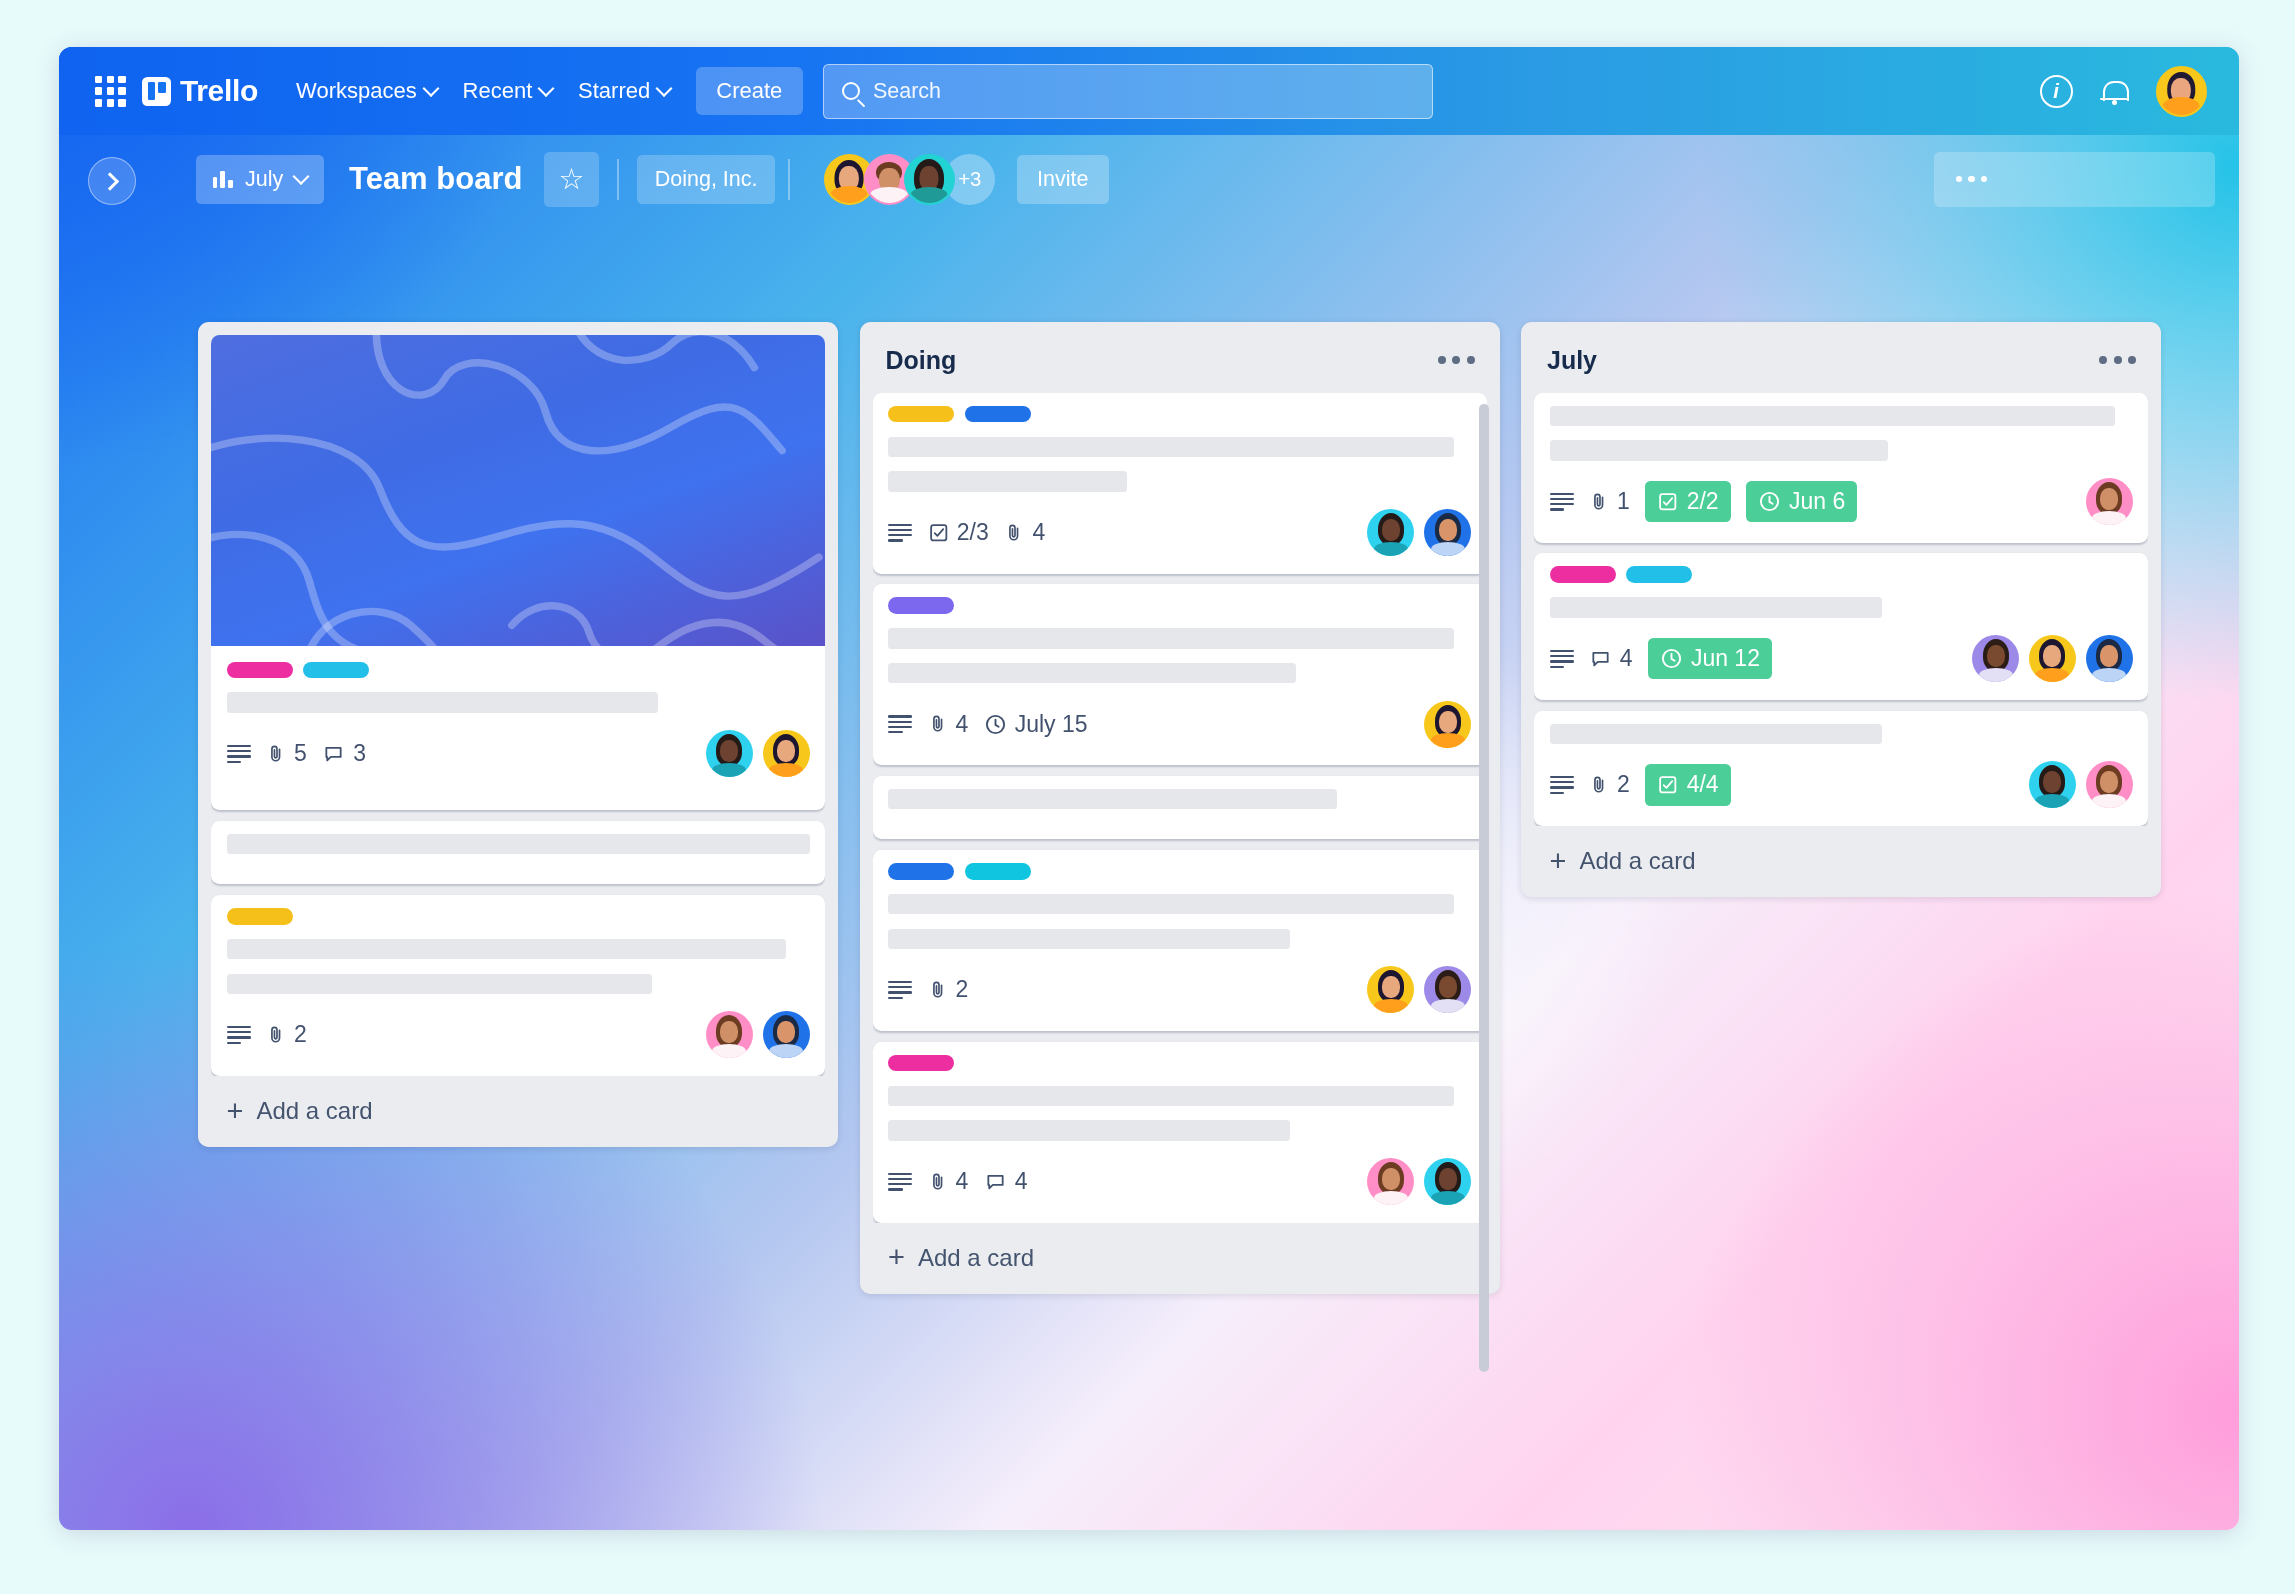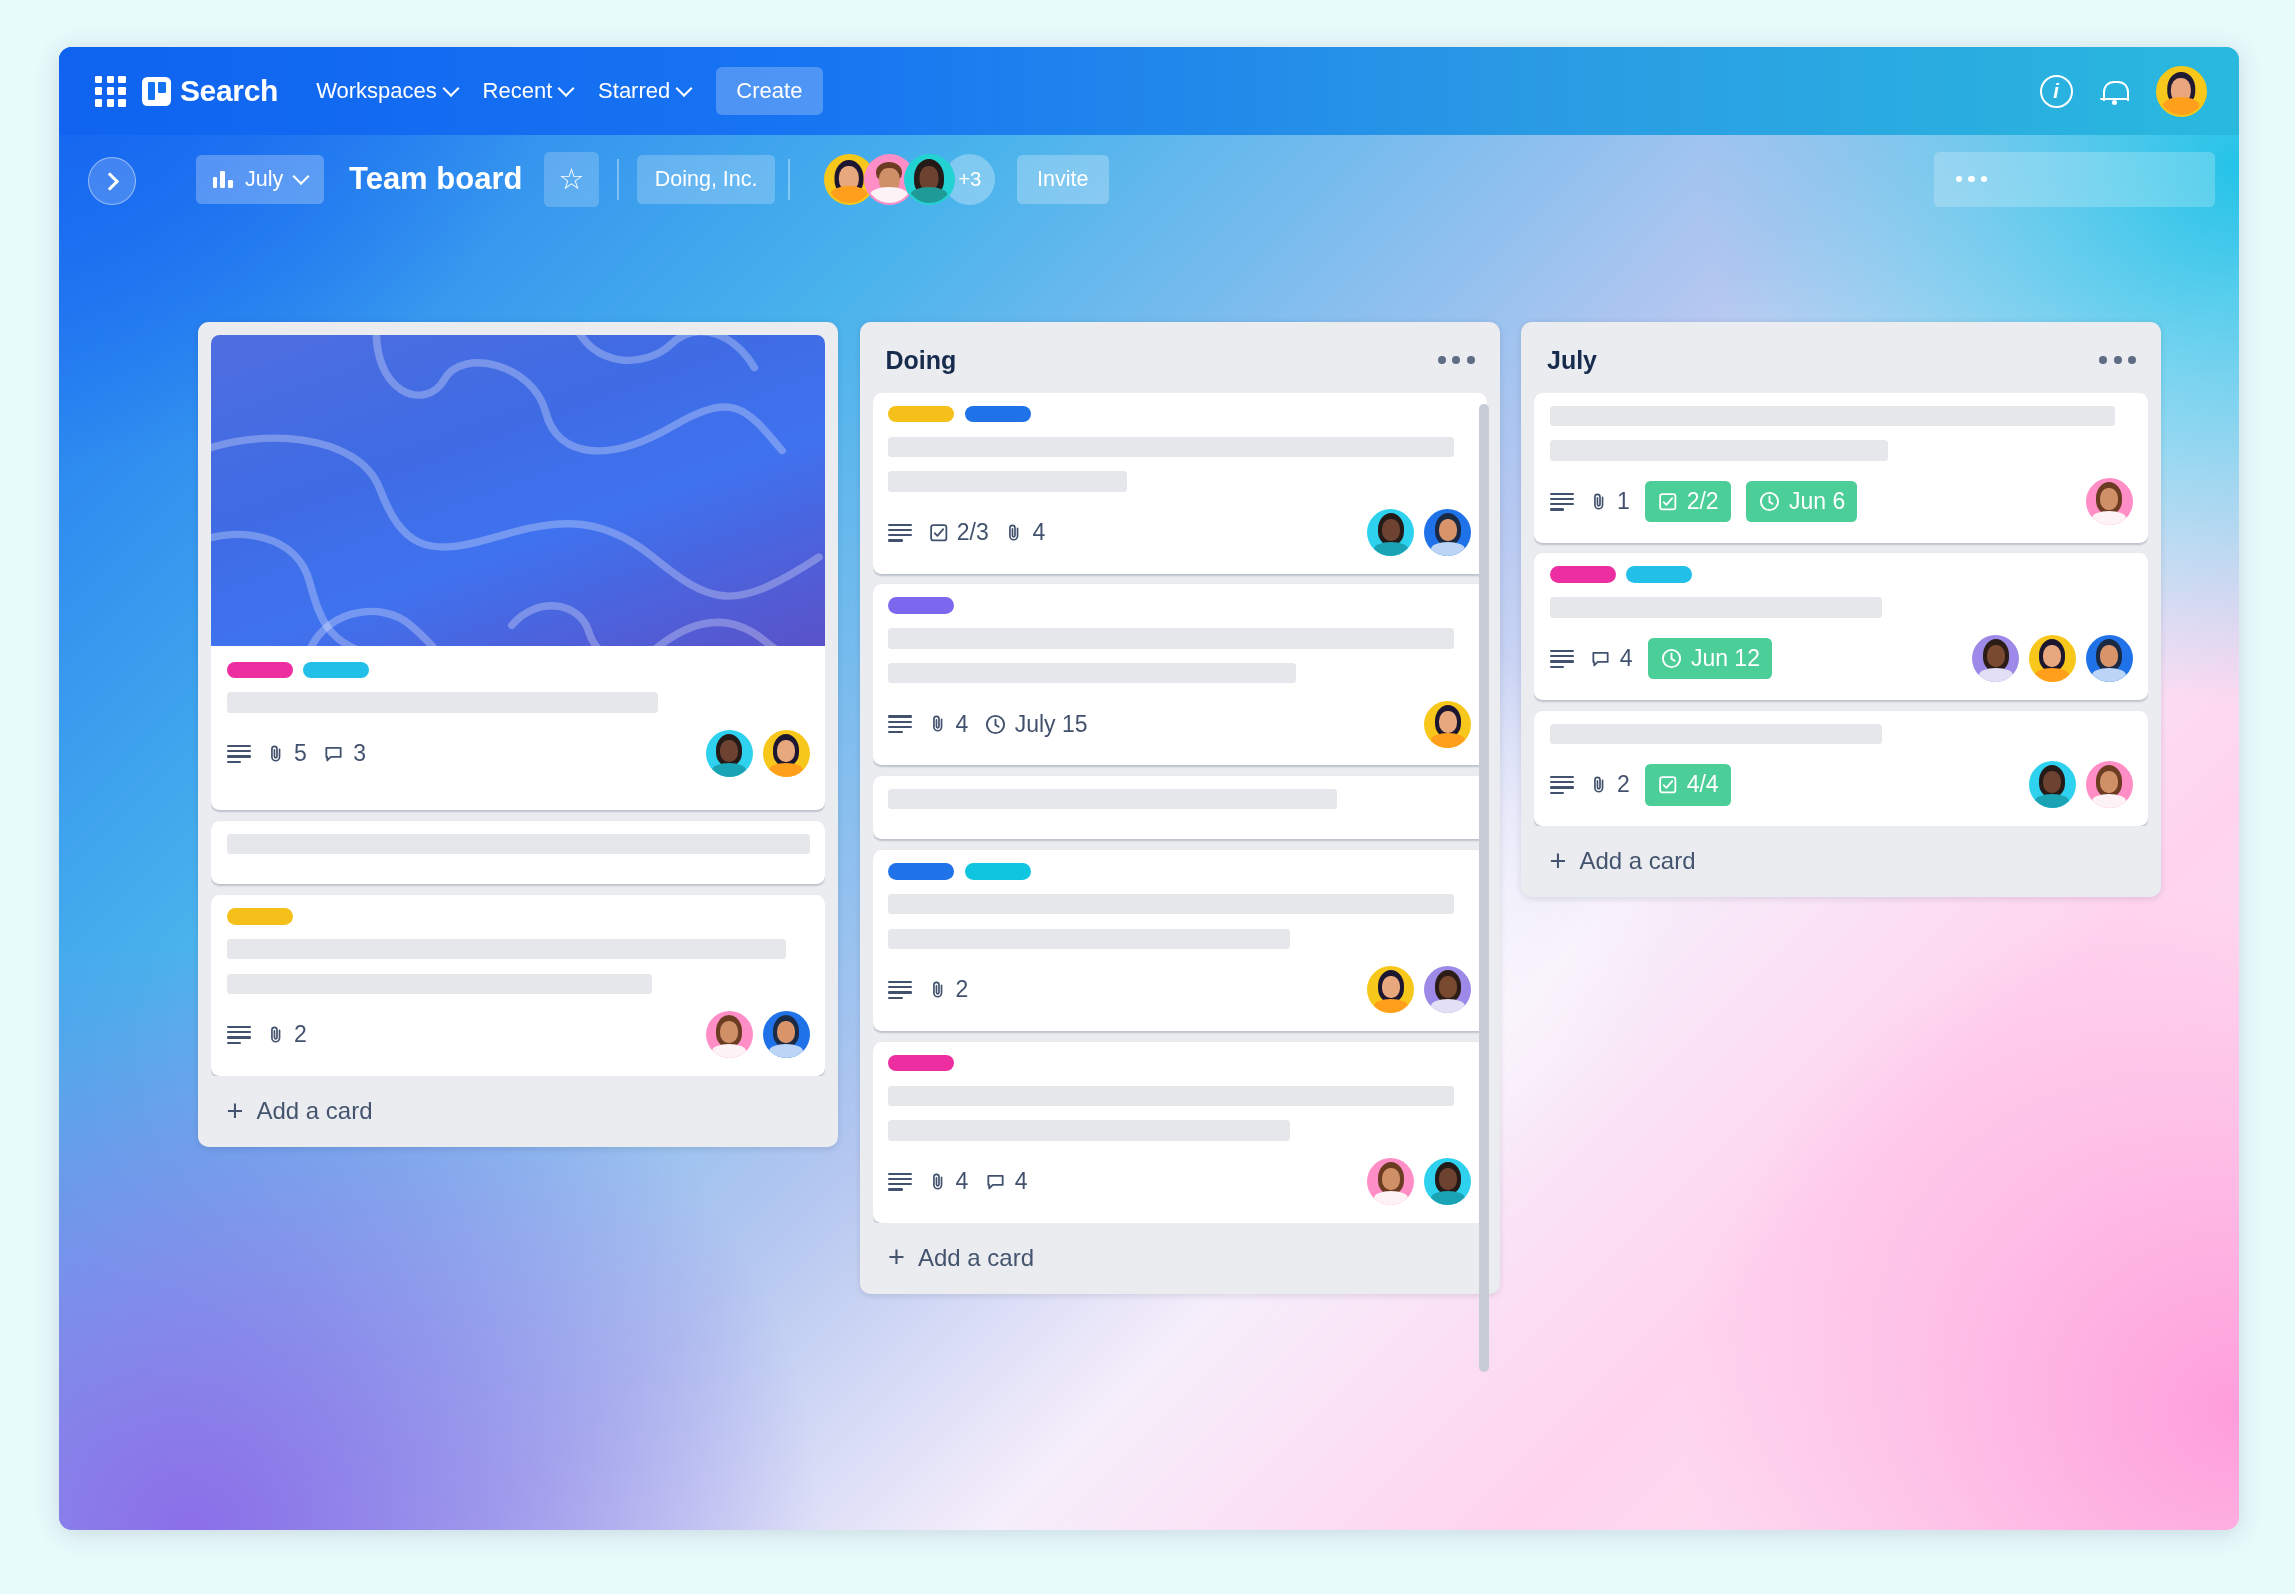--- a/index.html
+++ b/index.html
@@ -183,35 +183,39 @@
         <i></i>
         <i></i>
         <i></i>
         <i></i>
         <i></i>
         <i></i>
         <i></i>
     </div>
     <div class="brand">
       <div class="brand-mark"></div>
-      <div class="brand-name">Search</div>
+      <div class="brand-name">Trello</div>
     </div>
     <div class="navlink">
       <span>Workspaces</span>
       <span class="chev"></span>
     </div>
     <div class="navlink">
       <span>Recent</span>
       <span class="chev"></span>
     </div>
     <div class="navlink">
       <span>Starred</span>
       <span class="chev"></span>
     </div>
     <div class="create-btn">Create</div>
+    <div class="search-box">
+      <span class="mag"></span>
+      <span class="search-text">Search</span>
+    </div>
     <div class="nav-right">
       <div class="ico-circle">i</div>
       <div class="bell">
           <i></i>
         </div>
       <div class="av" style="width:51px;height:51px;background:#f7c71b;border:2.4px solid #f7c71b;">
         <span class="hair" style="top:4.8px;width:27.5px;height:33px;background:#201a33;"></span>
         <span class="face" style="top:10.8px;width:20.3px;height:25px;background:#eaa77f;"></span>
         <span class="body" style="width:37px;height:18px;background:#ff9f1c;"></span>
       </div>

